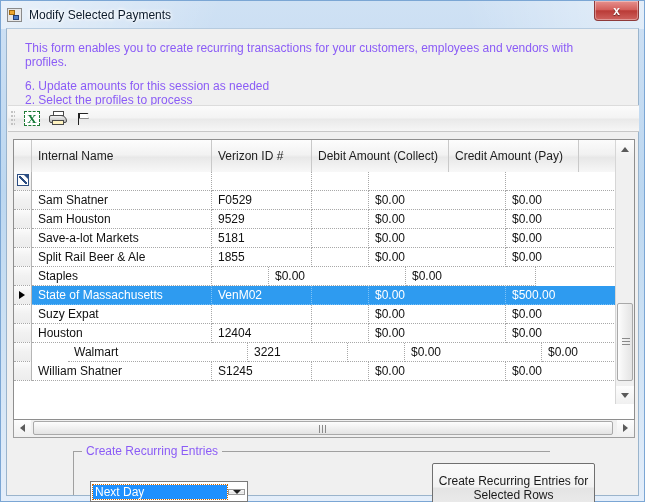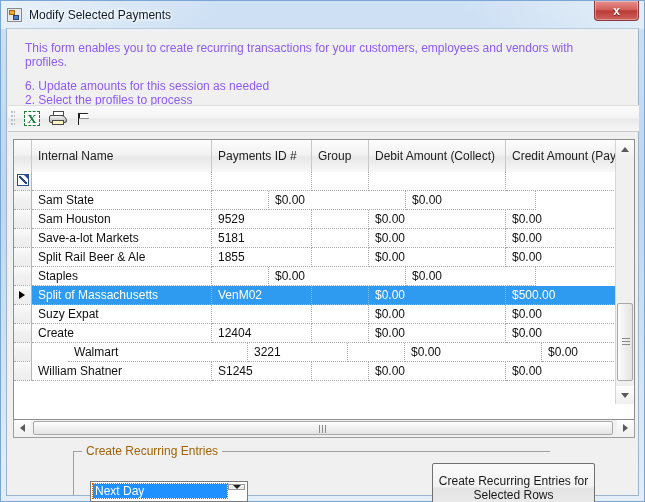--- a/index.html
+++ b/index.html
@@ -406,34 +406,34 @@
     border: 1px solid #a0a0a0;
     border-right: none;
     border-bottom: none;
   }
   .groupbox .gb-title {
     position: absolute;
     left: 8px; top: -8px;
     background: #f0f0f0;
     padding: 0 4px;
     font-size: 12px;
-    color: #a16207;
+    color: #8b5cf6;
     white-space: nowrap;
   }
 
   
   .combo {
     position: absolute;
     left: 83px; top: 452px;
     width: 158px; height: 21px;
     box-sizing: border-box;
     border: 1px solid #7a7a7a;
     background: #ffffff;
     display: flex;
-    align-items: flex-start;
+    align-items: center;
     cursor: pointer;
   }
   .combo .value {
     flex: 1 1 auto;
     margin: 2px 0 2px 2px;
     background: #1e90ff;
     color: #ffffff;
     font-size: 12px;
     display: flex; align-items: center;
     padding-left: 2px;
@@ -520,42 +520,42 @@
           <div class="pole"></div>
           <div class="cloth"></div>
         </div>
       </div>
     </div>
 
     <div class="grid">
       <div class="grid-head">
         <div class="hcell rowhdr" style="width:18px;flex:0 0 18px;"></div>
         <div class="hcell" style="width:180px;flex:0 0 180px;">Internal Name</div>
-        <div class="hcell" style="width:100px;flex:0 0 100px;">Payments ID #</div>
-        <div class="hcell" style="width:57px;flex:0 0 57px;">Group</div>
+        <div class="hcell" style="width:100px;flex:0 0 100px;">Verizon ID #</div>
         <div class="hcell" style="width:137px;flex:0 0 137px;">Debit Amount (Collect)</div>
         <div class="hcell" style="width:130px;flex:0 0 130px;">Credit Amount (Pay)</div>
       </div>
 
       <div class="grid-body">
 
         <div class="grow newrow">
           <div class="rowhdr">
             <div class="pencil"></div>
           </div>
           <div class="cell" style="width:180px;flex:0 0 180px;"></div>
           <div class="cell" style="width:100px;flex:0 0 100px;"></div>
           <div class="cell" style="width:57px;flex:0 0 57px;"></div>
           <div class="cell" style="width:137px;flex:0 0 137px;"></div>
           <div class="cell" style="width:130px;flex:0 0 130px;"></div>
         </div>
 
       <div class="grow">
             <div class="rowhdr"></div>
-            <div class="cell" style="width: 180px; flex: 0 0 180px;">Sam State</div>
+            <div class="cell" style="width: 180px; flex: 0 0 180px;">Sam Shatner</div>
+            <div class="cell" style="width: 100px; flex: 0 0 100px;">F0529</div>
             <div class="cell" style="width: 57px; flex: 0 0 57px;"></div>
             <div class="cell" style="width: 137px; flex: 0 0 137px;">$0.00</div>
             <div class="cell" style="width: 130px; flex: 0 0 130px;">$0.00</div>
           </div>
           <div class="grow">
             <div class="rowhdr"></div>
             <div class="cell" style="width: 180px; flex: 0 0 180px;">Sam Houston</div>
             <div class="cell" style="width: 100px; flex: 0 0 100px; text-align: right;">9529</div>
             <div class="cell" style="width: 57px; flex: 0 0 57px;"></div>
             <div class="cell" style="width: 137px; flex: 0 0 137px;">$0.00</div>
@@ -581,37 +581,37 @@
             <div class="rowhdr"></div>
             <div class="cell" style="width: 180px; flex: 0 0 180px;">Staples</div>
             <div class="cell" style="width: 57px; flex: 0 0 57px;"></div>
             <div class="cell" style="width: 137px; flex: 0 0 137px;">$0.00</div>
             <div class="cell" style="width: 130px; flex: 0 0 130px;">$0.00</div>
           </div>
           <div class="grow selected">
             <div class="rowhdr">
               <div class="selarrow"></div>
             </div>
-            <div class="cell" style="width: 180px; flex: 0 0 180px;">Split of Massachusetts</div>
+            <div class="cell" style="width: 180px; flex: 0 0 180px;">State of Massachusetts</div>
             <div class="cell" style="width: 100px; flex: 0 0 100px;">VenM02</div>
             <div class="cell" style="width: 57px; flex: 0 0 57px;"></div>
             <div class="cell" style="width: 137px; flex: 0 0 137px;">$0.00</div>
             <div class="cell" style="width: 130px; flex: 0 0 130px;">$500.00</div>
           </div>
           <div class="grow">
             <div class="rowhdr"></div>
             <div class="cell" style="width: 180px; flex: 0 0 180px;">Suzy Expat</div>
             <div class="cell" style="width: 100px; flex: 0 0 100px;"></div>
             <div class="cell" style="width: 57px; flex: 0 0 57px;"></div>
             <div class="cell" style="width: 137px; flex: 0 0 137px;">$0.00</div>
             <div class="cell" style="width: 130px; flex: 0 0 130px;">$0.00</div>
           </div>
           <div class="grow">
             <div class="rowhdr"></div>
-            <div class="cell" style="width: 180px; flex: 0 0 180px;">Create</div>
+            <div class="cell" style="width: 180px; flex: 0 0 180px;">Houston</div>
             <div class="cell" style="width: 100px; flex: 0 0 100px;">12404</div>
             <div class="cell" style="width: 57px; flex: 0 0 57px;"></div>
             <div class="cell" style="width: 137px; flex: 0 0 137px;">$0.00</div>
             <div class="cell" style="width: 130px; flex: 0 0 130px;">$0.00</div>
           </div>
           <div class="grow">
             <div class="rowhdr"></div>
             <div class="cell" style="width: 180px; flex: 0 0 180px; margin-left: 36px;">Walmart</div>
             <div class="cell" style="width: 100px; flex: 0 0 100px;">3221</div>
             <div class="cell" style="width: 57px; flex: 0 0 57px;"></div>

